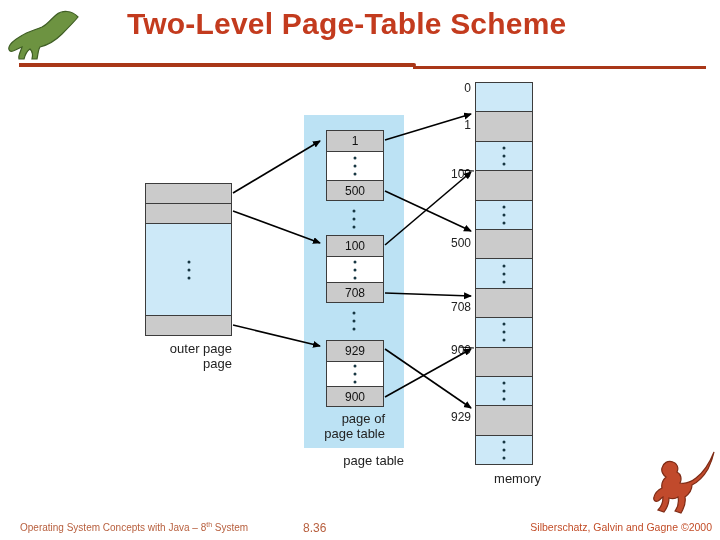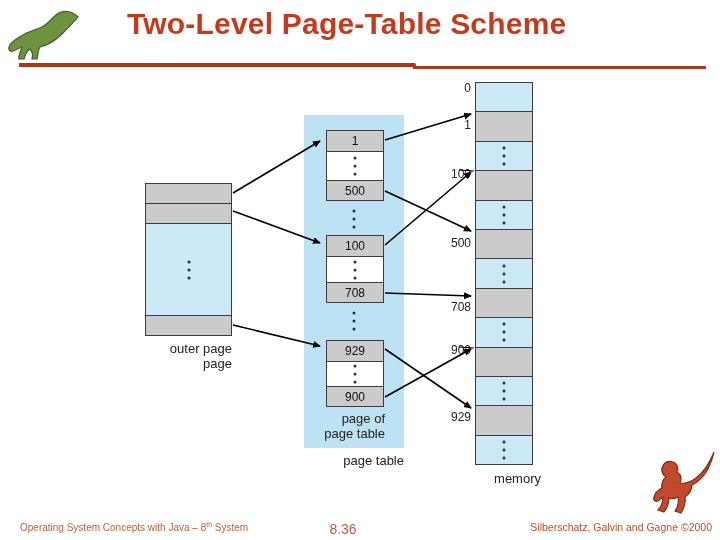--- a/index.html
+++ b/index.html
@@ -54,21 +54,21 @@
   .addr-layer { left:0; top:0; width:720px; height:540px; pointer-events:none; }
   .addr { position:absolute; left:427px; width:44px; text-align:right; font-size:12px; color:var(--c-text); }
   .mem-caption { left:467px; top:471px; width:74px; }
 
   
   .arrows { left:0; top:0; width:720px; height:540px; pointer-events:none; }
 
   
   .f-left { left:20px; top:521px; font-size:10px; color:var(--c-footer_left); white-space:nowrap; }
   .f-left sup { font-size:7px; }
-  .f-page { left:303px; top:521px; width:80px; text-align:center; font-size:14px; color:var(--c-footer_left); }
+  .f-page { left:303px; top:521px; width:80px; font-size:12px; color:var(--c-footer_left); }
   .f-right { right:8px; top:521px; font-size:10.5px; color:var(--c-footer_right); white-space:nowrap; }
 
   .dino-green { left:6px; top:8px; width:74px; height:54px; }
   .dino-red { left:632px; top:450px; width:84px; height:68px; }
 </style>
 </head>
 <body>
 
 <div id="slide" style="--c-title: #c33b1e; --c-rule: #a93718; --c-panel_blue: #bce2f4; --c-cell_blue: #cde9f8; --c-cell_gray: #cbcbcb; --c-border: #3c3c3c; --c-dot: #173642; --c-footer_left: #b8603f; --c-footer_right: #c24d28; --c-text: #222222;">
 

